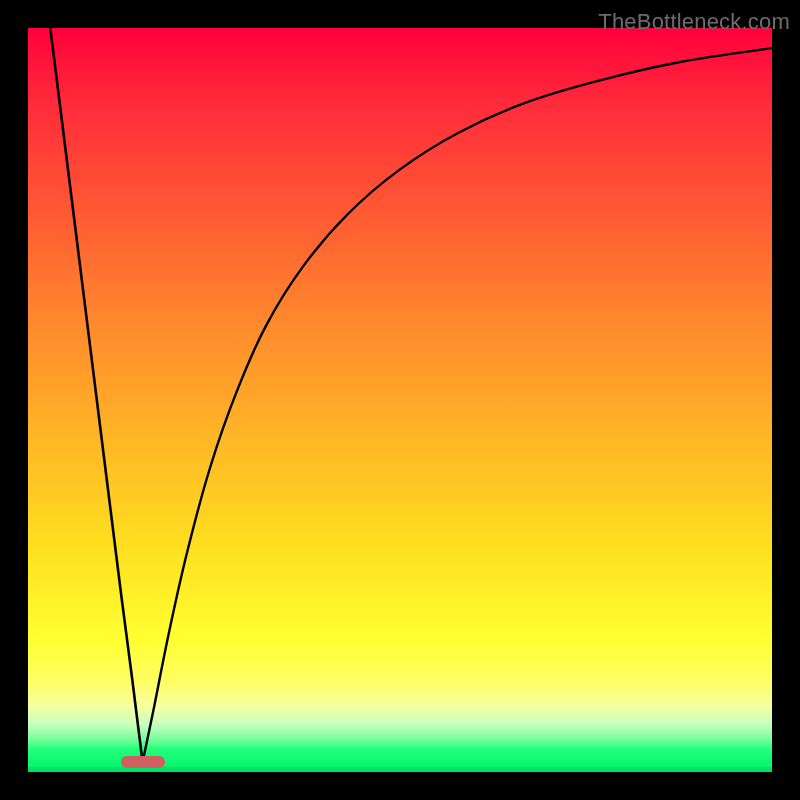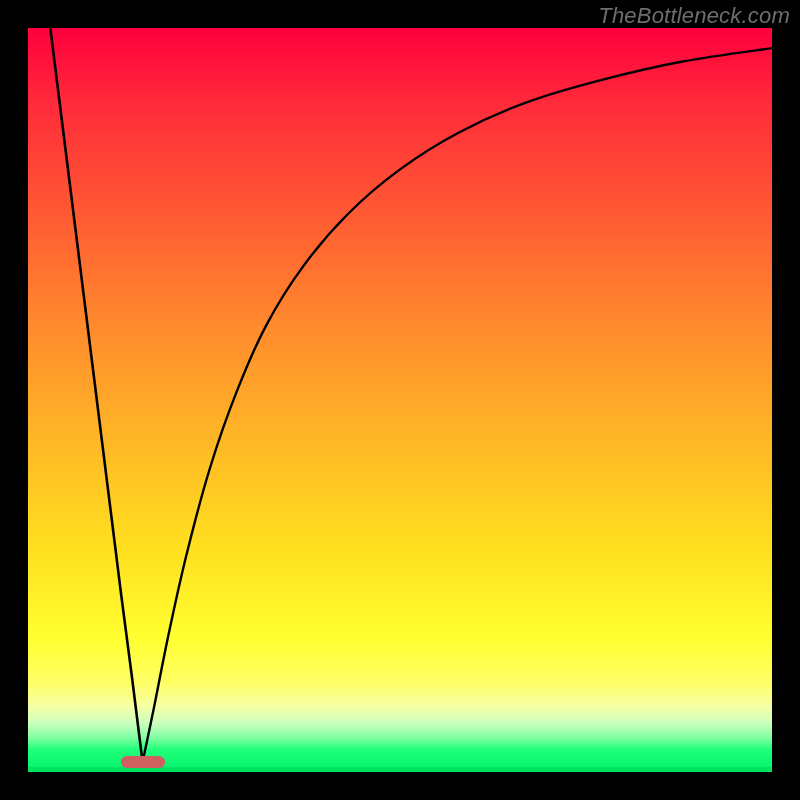--- a/index.html
+++ b/index.html
@@ -51,28 +51,27 @@
   .green-line {
     position: absolute;
     bottom: 0;
     left: 0;
     right: 0;
     height: 5px;
     background: #00e362;
   }
   .watermark {
     position: absolute;
-    top: 3px;
+    top: 9px;
     right: 10px;
     color: #6d6d6d;
     font-size: 22px;
     letter-spacing: 0.2px;
     font-weight: 500;
     user-select: none;
-    font-style: italic;
   }
   .marker {
     position: absolute;
     width: 44px;
     height: 12px;
     border-radius: 6px;
     background: #cf605f;
     transform: translate(-50%, -50%);
   }
   svg.curve {

